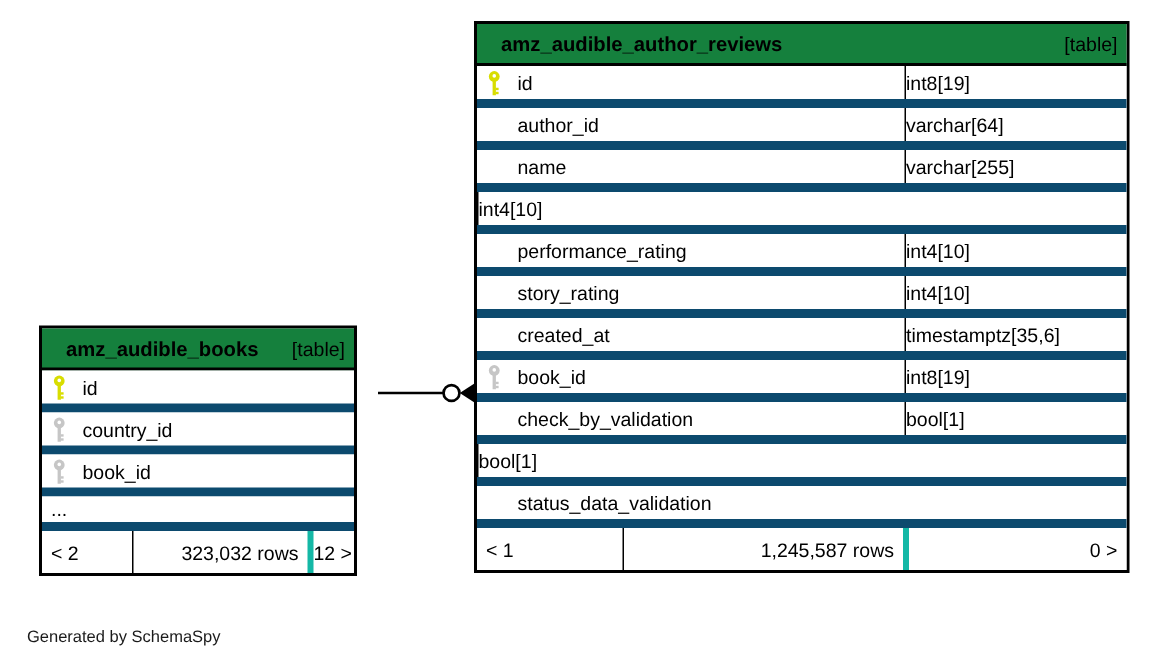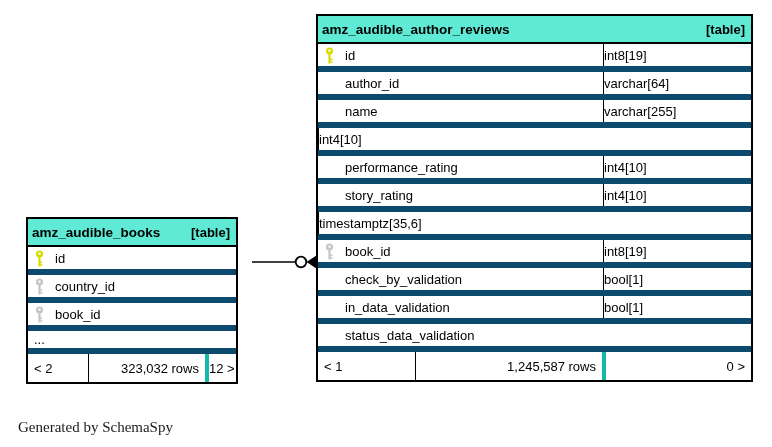--- a/index.html
+++ b/index.html
@@ -17,26 +17,26 @@
     position: absolute;
     border: 2px solid #000000;
     background: #ffffff;
     box-sizing: border-box;
   }
   .tbl-header {
     display: flex;
     justify-content: space-between;
     align-items: center;
     height: 26px;
-    background: #5eead4;
+    background: #15803d;
     border-bottom: 2px solid #000000;
-    padding: 0 6px 0 4px;
+    padding: 0 6px 0 16px;
   }
   .tbl-name { font-weight: bold; font-size: 13.5px; }
-  .tbl-badge { font-weight: bold; }
+  .tbl-badge { font-weight: normal; }
   .row {
     display: flex;
     align-items: center;
     height: 28px;
     border-bottom: 6px solid #0c4a6e;
     background: #ffffff;
     box-sizing: border-box;
   }
   .row.ellipsis-row { height: 23px; }
   .key-slot {
@@ -89,23 +89,22 @@
   
   #tbl-books { left: 26px; top: 217px; width: 212px; }
   #tbl-books .name-cell { width: 100%; flex: 1 1 auto; }
   #tbl-books .f-left   { width: 60px;  flex: 0 0 60px; }
   #tbl-books .f-center { width: 117px; flex: 0 0 117px; }
   #connector { position: absolute; left: 250px; top: 248px; }
   .generated-note {
     position: absolute;
     left: 18px;
     top: 419px;
-    font-size: 15px;
+    font-size: 11px;
     color: #1a1a1a;
-    font-family: Liberation Serif, serif;
   }
   .key-icon svg { display: block; }
 </style>
 </head>
 <body>
 
 <div class="canvas">
 
   <div class="db-table" id="tbl-reviews">
     <div class="tbl-header">
@@ -155,20 +154,24 @@
           <div class="type-cell">int4[10]</div>
         </div>
         <div class="row">
           <div class="name-cell">
             <span class="key-slot"></span>
             <span class="col-name">story_rating</span>
           </div>
           <div class="type-cell">int4[10]</div>
         </div>
         <div class="row">
+          <div class="name-cell">
+            <span class="key-slot"></span>
+            <span class="col-name">created_at</span>
+          </div>
           <div class="type-cell">timestamptz[35,6]</div>
         </div>
         <div class="row">
           <div class="name-cell">
             <span class="key-slot">
               <span class="key-icon">
                 <svg width="9" height="17" viewBox="0 0 9 17">
                   <circle cx="4.5" cy="4" r="3.6" fill="#c6c6c6"></circle>
                   <circle cx="4.5" cy="3.6" r="1.2" fill="#ffffff"></circle>
                   <rect x="3.4" y="7" width="2.2" height="9.5" fill="#c6c6c6"></rect>
@@ -182,24 +185,20 @@
           <div class="type-cell">int8[19]</div>
         </div>
         <div class="row">
           <div class="name-cell">
             <span class="key-slot"></span>
             <span class="col-name">check_by_validation</span>
           </div>
           <div class="type-cell">bool[1]</div>
         </div>
         <div class="row">
-          <div class="name-cell">
-            <span class="key-slot"></span>
-            <span class="col-name">in_data_validation</span>
-          </div>
           <div class="type-cell">bool[1]</div>
         </div>
         <div class="row">
           <div class="name-cell">
             <span class="key-slot"></span>
             <span class="col-name">status_data_validation</span>
           </div>
         </div>
       </div>
     <div class="tbl-footer">

